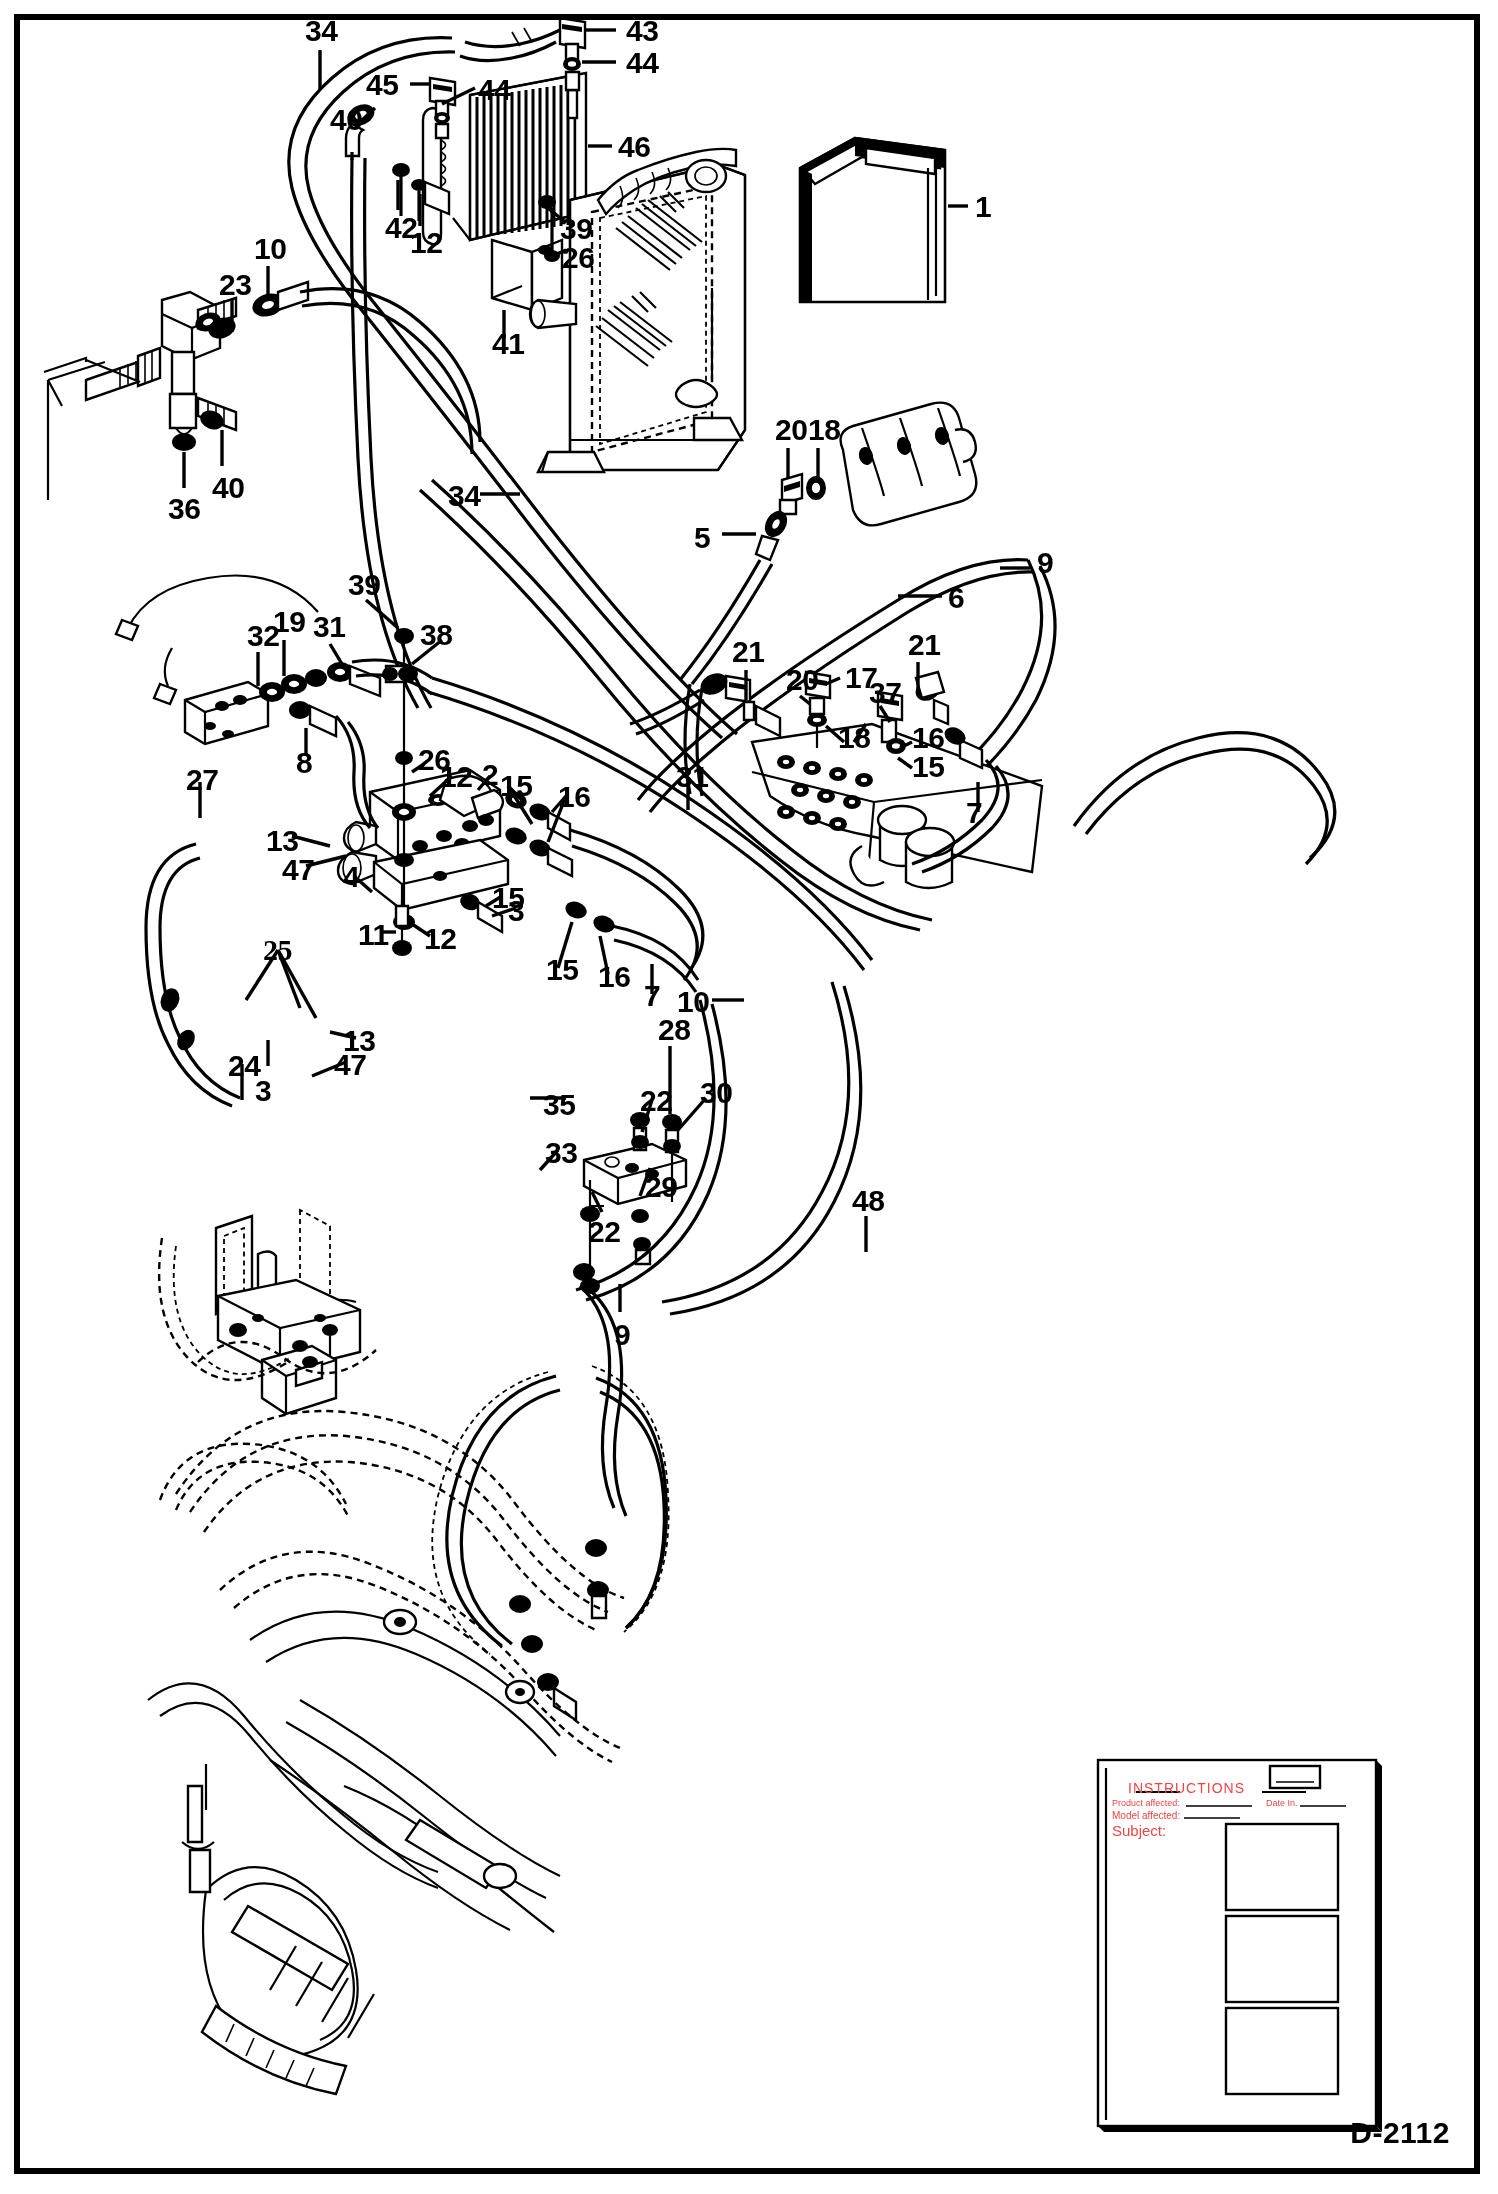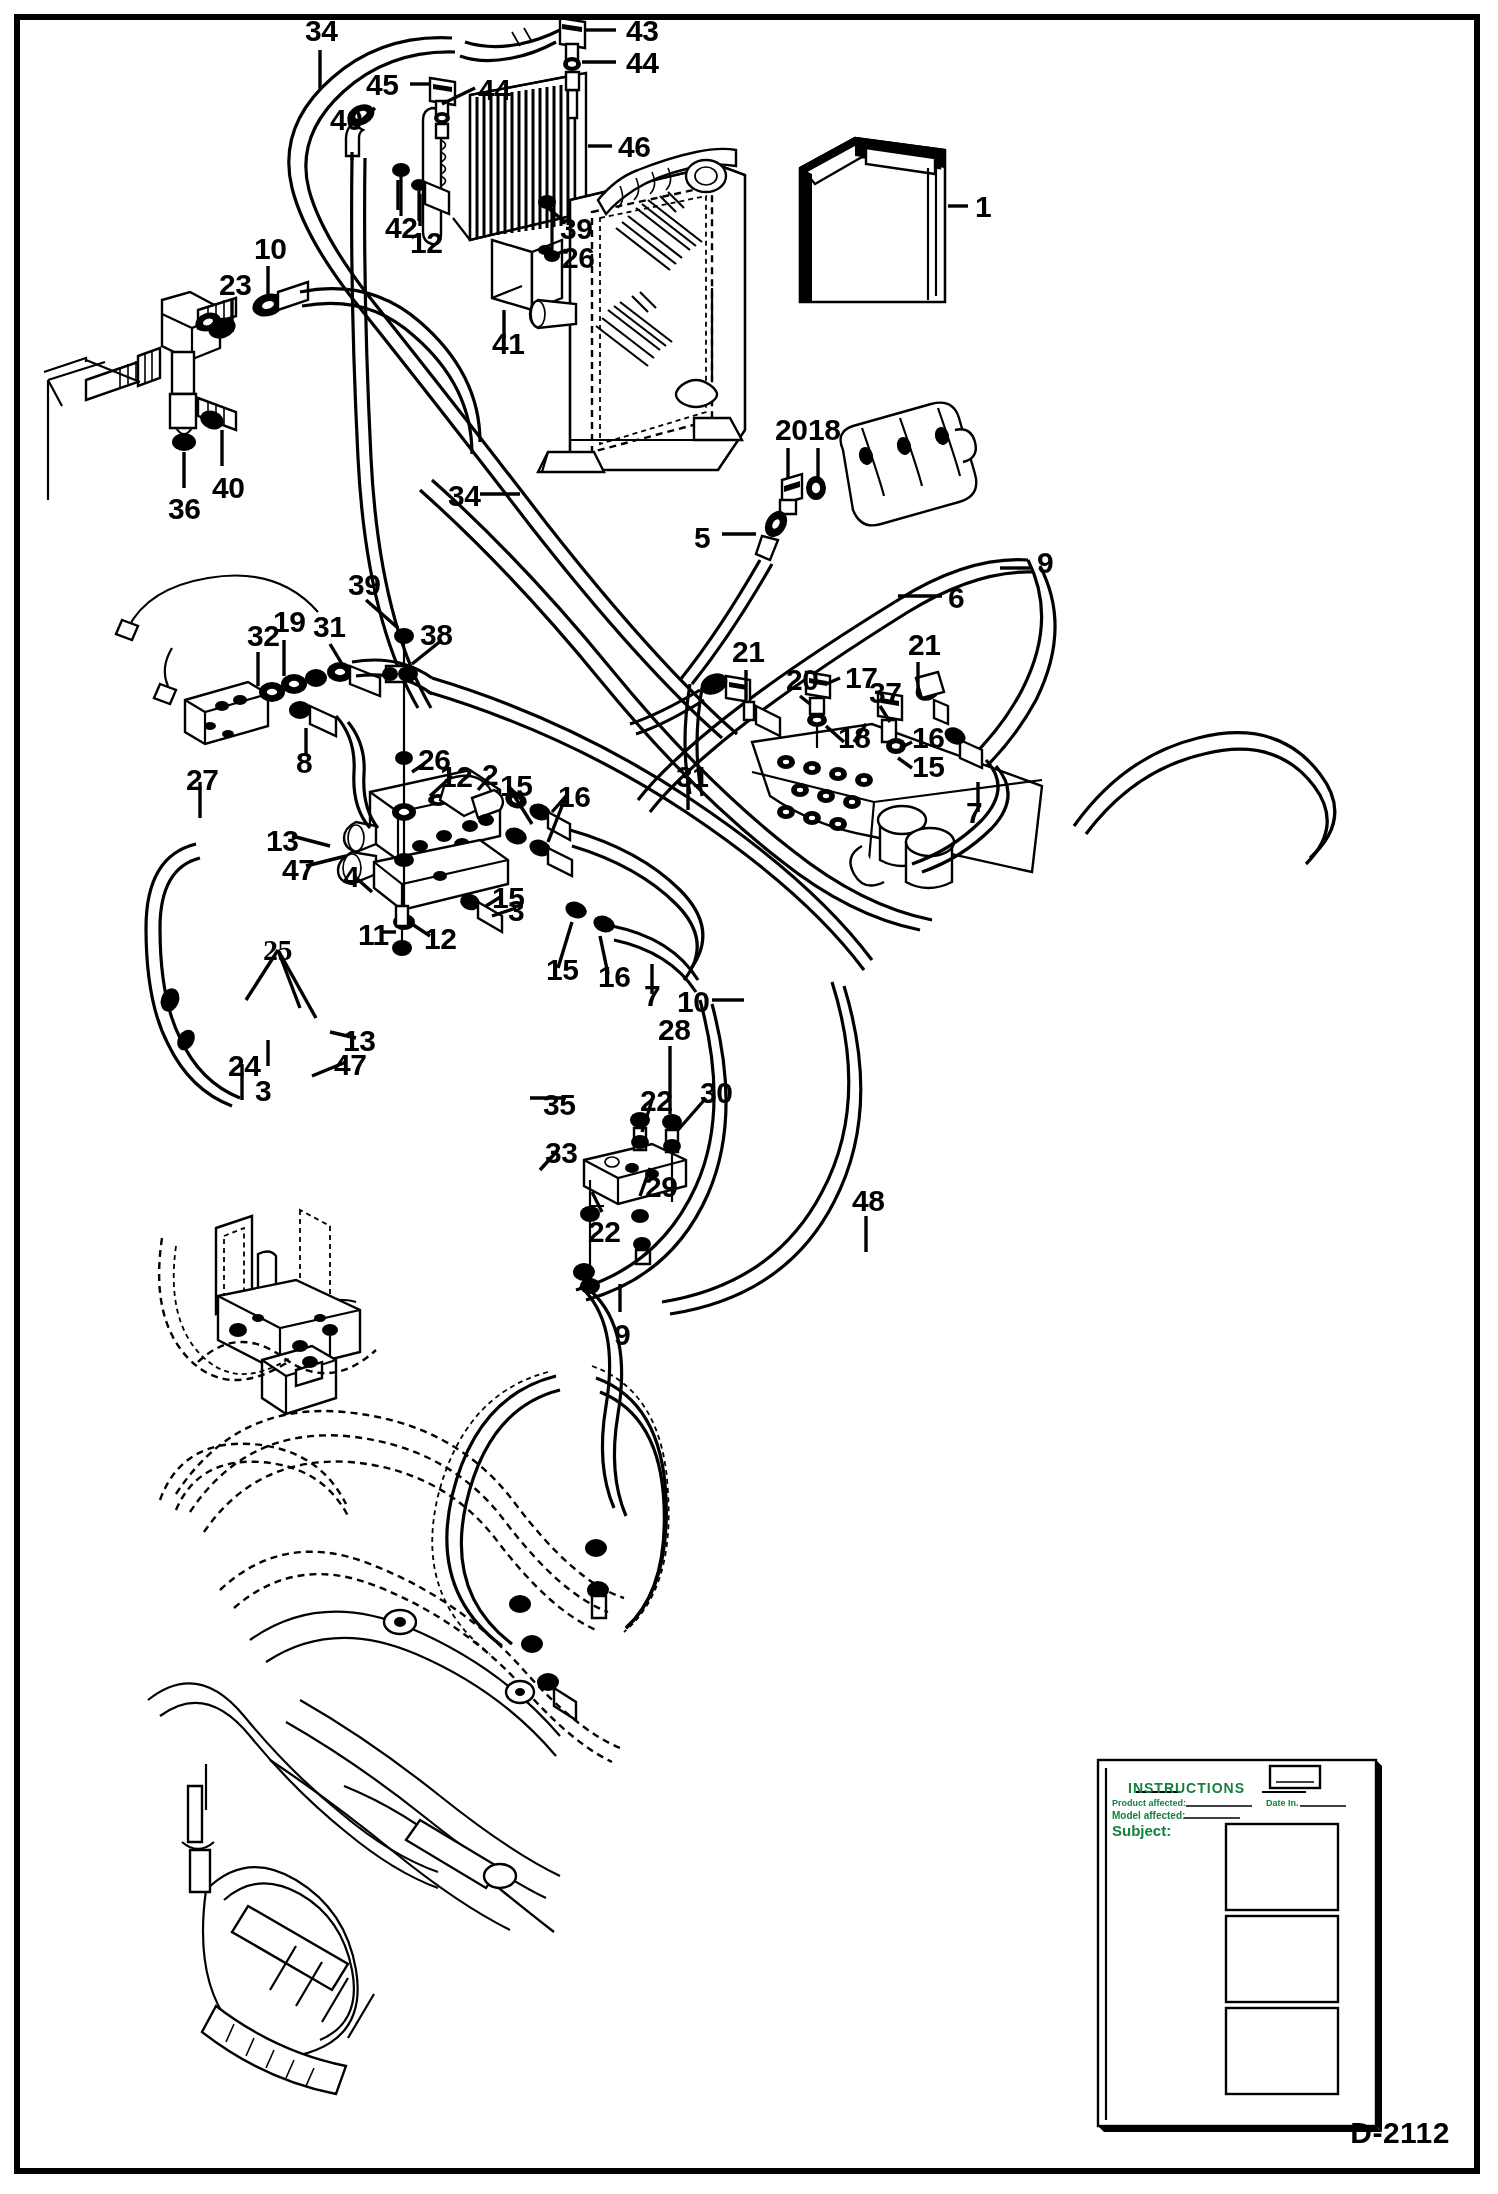--- a/index.html
+++ b/index.html
@@ -3,21 +3,21 @@
 <meta charset="utf-8">
 <style>
   html,body{margin:0;padding:0;background:#fff;}
   body{font-family:"Liberation Sans",sans-serif;}
   #page{position:relative;width:1498px;height:2194px;background:#fff;overflow:hidden;}
   #frame{position:absolute;left:14px;top:14px;width:1466px;height:2160px;border:6px solid #000;box-sizing:border-box;}
   #art{position:absolute;left:0;top:0;width:1498px;height:2194px;}
   .cal{position:absolute;font-family:"Liberation Sans",sans-serif;font-weight:bold;color:#000;
        font-size:30px;line-height:30px;letter-spacing:-0.5px;white-space:nowrap;}
   #code{position:absolute;right:48px;bottom:44px;font-size:30px;font-weight:bold;letter-spacing:0.5px;}
-  .instr-text{position:absolute;font-weight:bold;color:#15803d;white-space:nowrap;}
+  .instr-text{position:absolute;font-weight:normal;color:#ef4444;white-space:nowrap;}
 </style>
 </head>
 <body>
 
 <div id="page">
 
   <svg id="art" viewBox="0 0 1498 2194" xmlns="http://www.w3.org/2000/svg">
     <defs>
       <style>
         .h  { fill:none; stroke:#000; stroke-width:3.2; }

